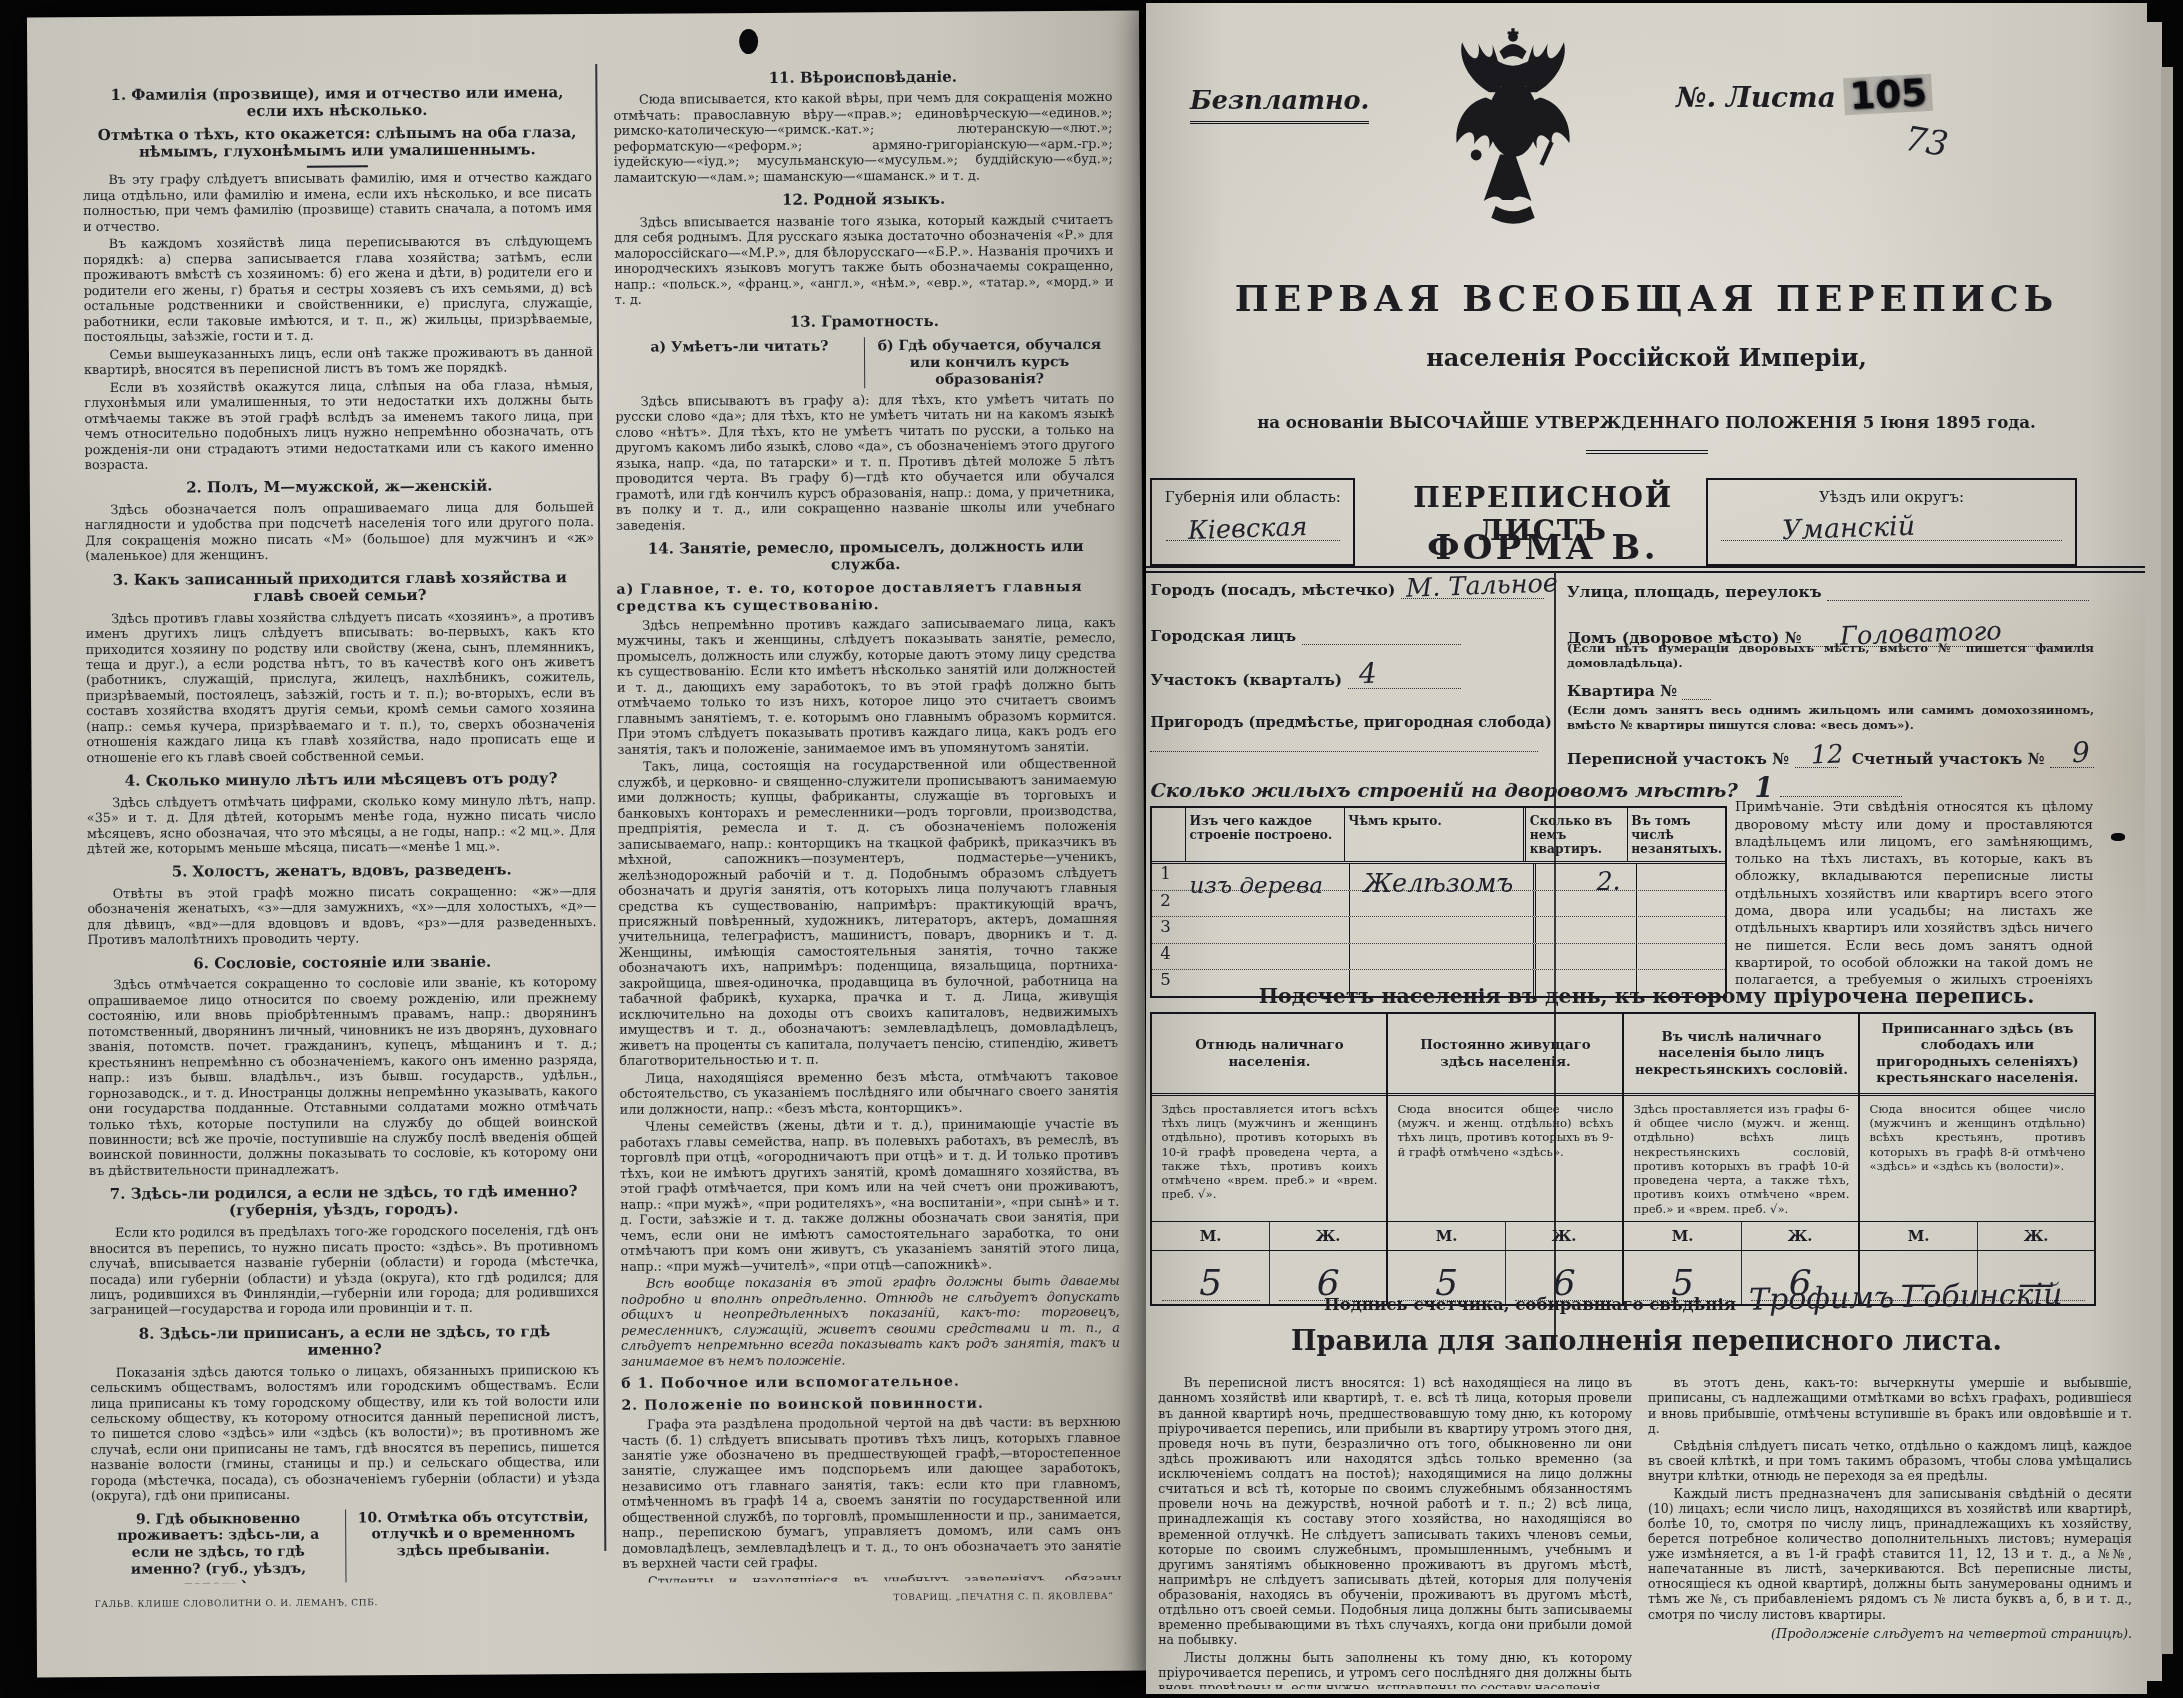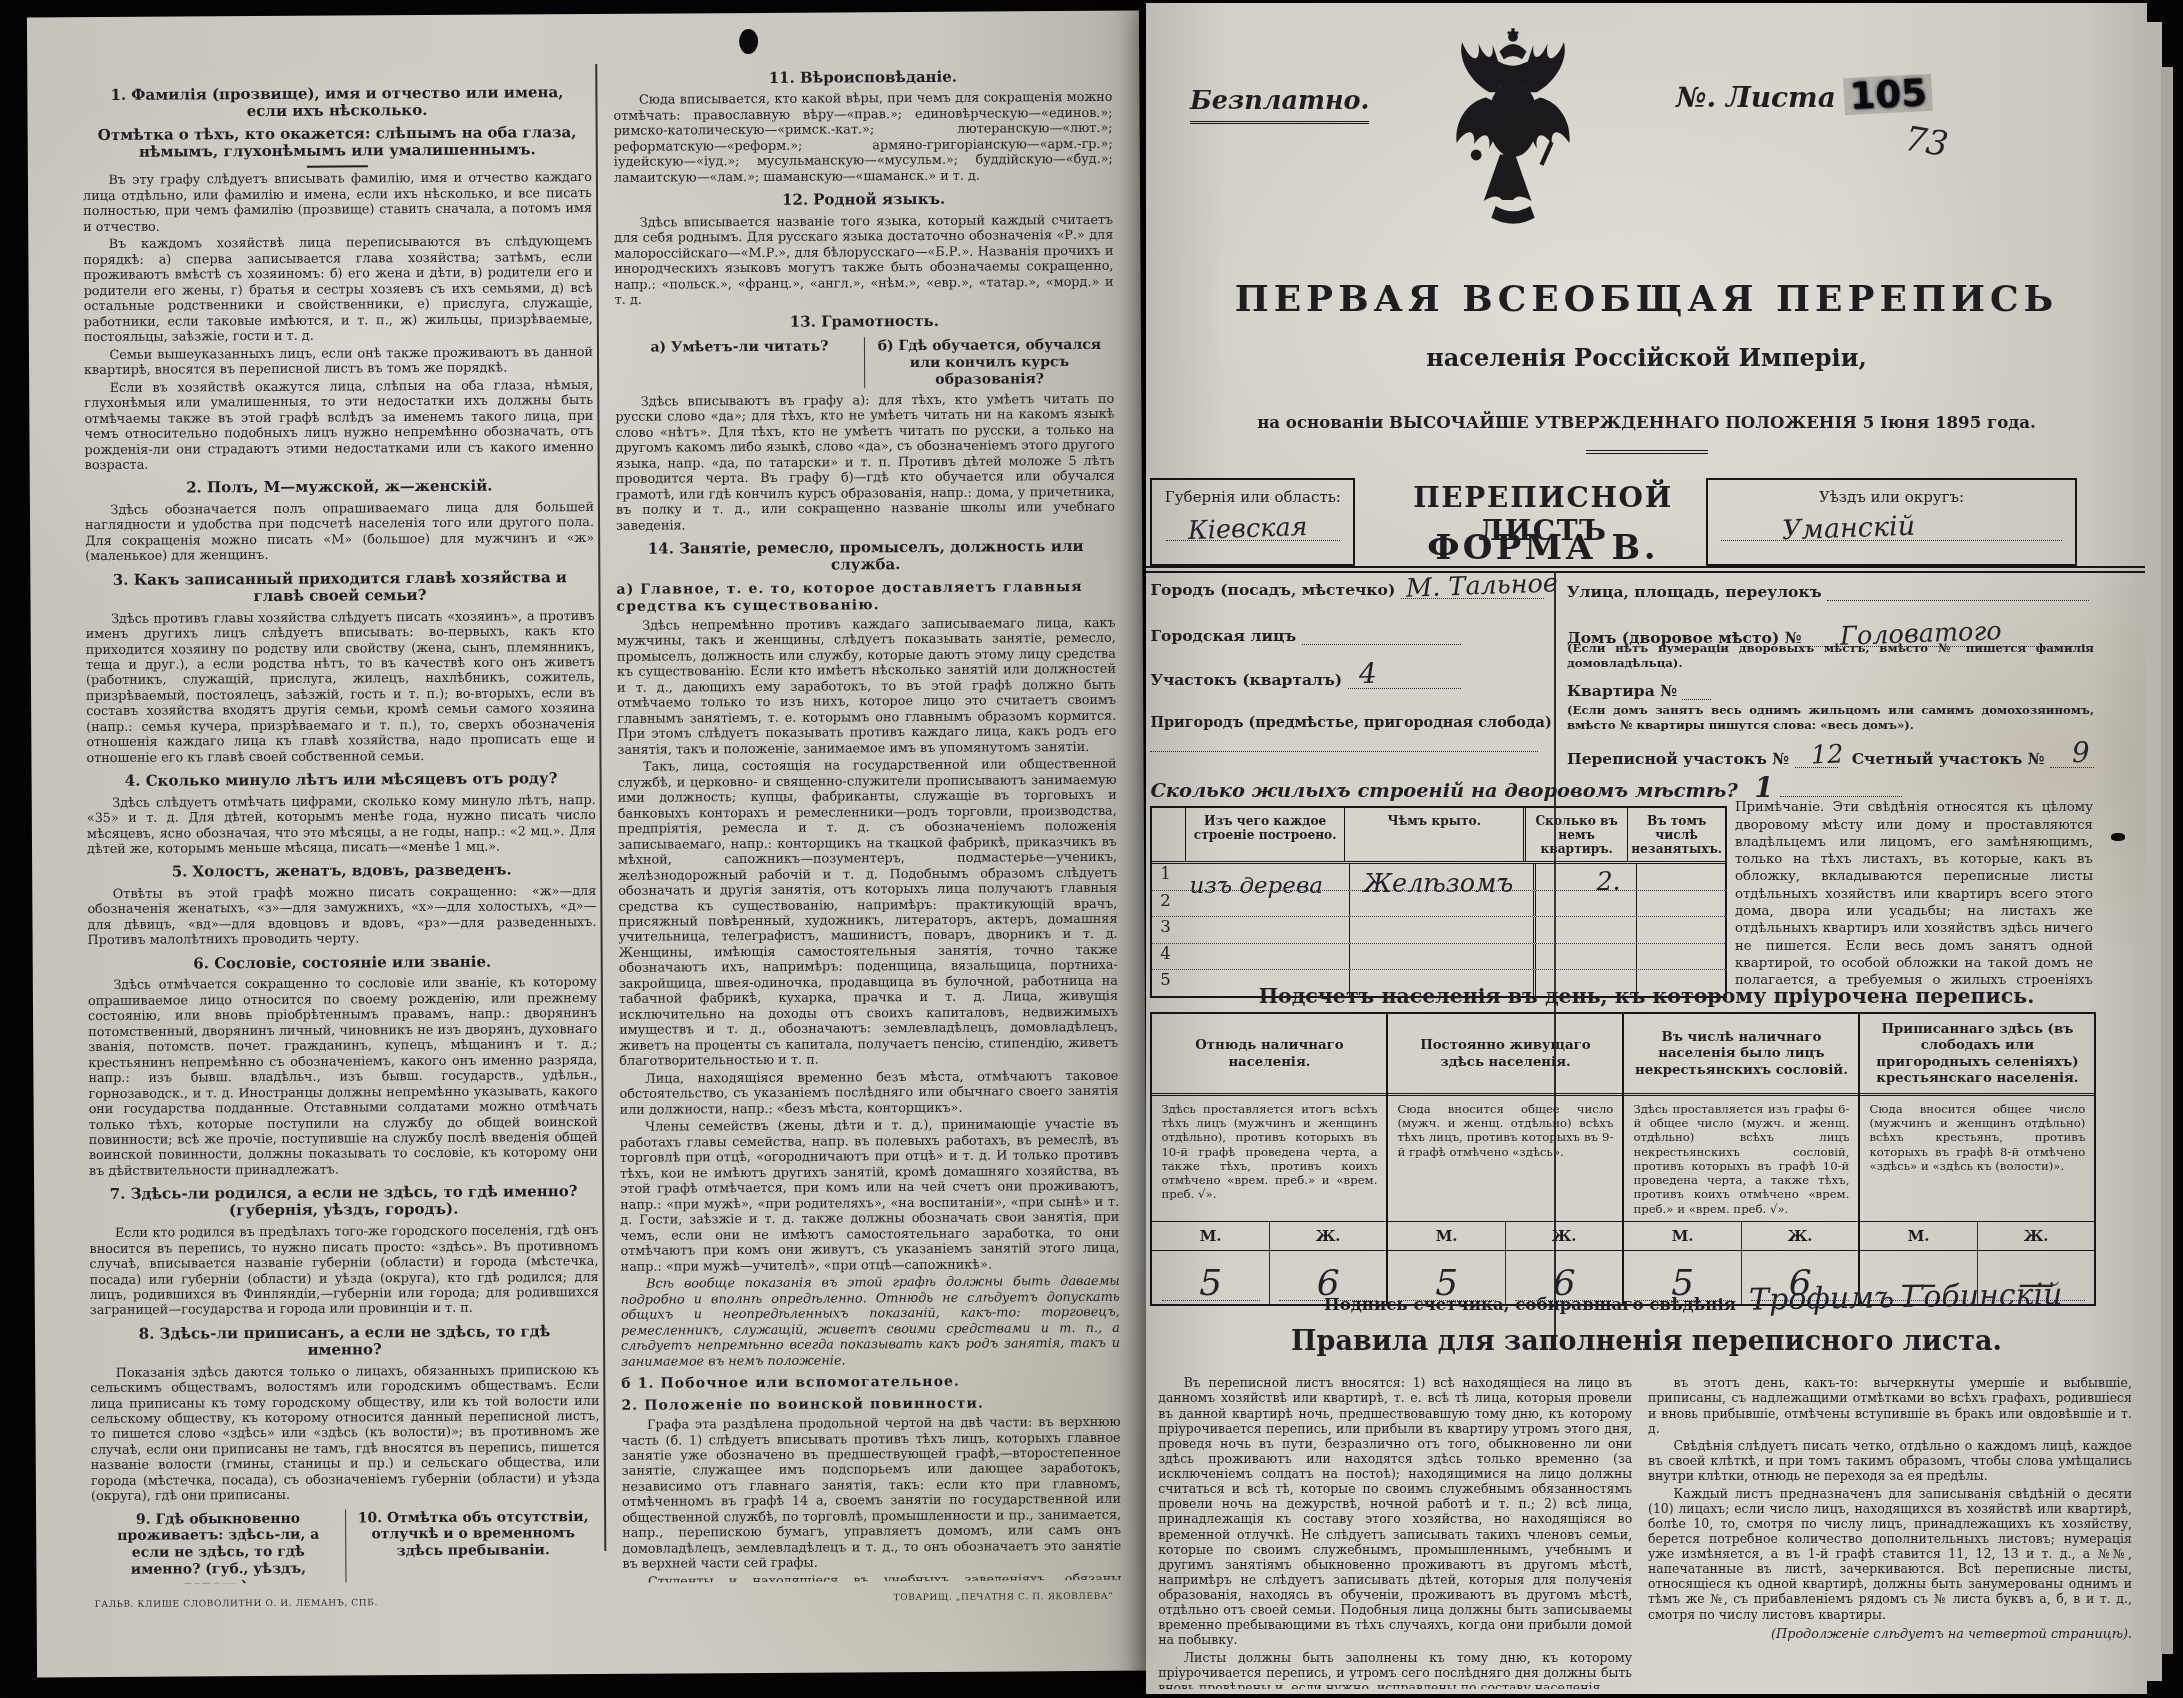--- a/index.html
+++ b/index.html
@@ -67,21 +67,21 @@
   .fnote{position:absolute;font-weight:bold;font-size:11.7px;line-height:1.25;text-align:justify;}
   .dots{flex:1;border-bottom:1.7px dotted #2c2c32;margin-left:5.5px;position:relative;height:4.4px;}
   .hw{font-style:italic;color:#22222c;font-family:"DejaVu Serif",serif;}
   .hw-over{position:absolute;bottom:-2.2px;white-space:nowrap;transform:rotate(-2deg);}
   .vdiv{position:absolute;left:408px;top:569px;width:1.7px;height:776px;background:#2c2c32;}
   .buildq{position:absolute;left:4.4px;top:769px;font-style:italic;font-size:19.4px;font-weight:bold;}
 
   
   .btable{position:absolute;left:4.4px;top:803px;width:573px;border:2.8px solid #14141a;background:rgba(255,255,255,.06);}
   .bt-head{display:flex;border-bottom:3.9px double #14141a;}
-  .bt-hc{font-weight:bold;font-size:12.2px;line-height:1.15;text-align:center;padding:5.5px 3.3px;}
+  .bt-hc{font-weight:bold;font-size:12.2px;line-height:1.15;padding:5.5px 3.3px;}
   .bt-row{display:flex;height:25.5px;border-bottom:1.7px dotted #3a3a40;position:relative;}
   .bt-row:last-child{border-bottom:none;}
   .bt-num{width:28px;font-size:16.6px;padding-left:7.8px;}
   .c-built{width:161px;border-right:1.7px solid #14141a;}
   .c-roof{width:183px;border-right:3.9px double #14141a;}
   .c-apts{width:100px;border-right:1.7px solid #14141a;}
   .c-vac{flex:1;}
   .bcell{height:100%;}
   .bt-num-h{width:28px;border-right:1.7px solid #14141a;}
   .bhw{position:absolute;font-size:23px;}

